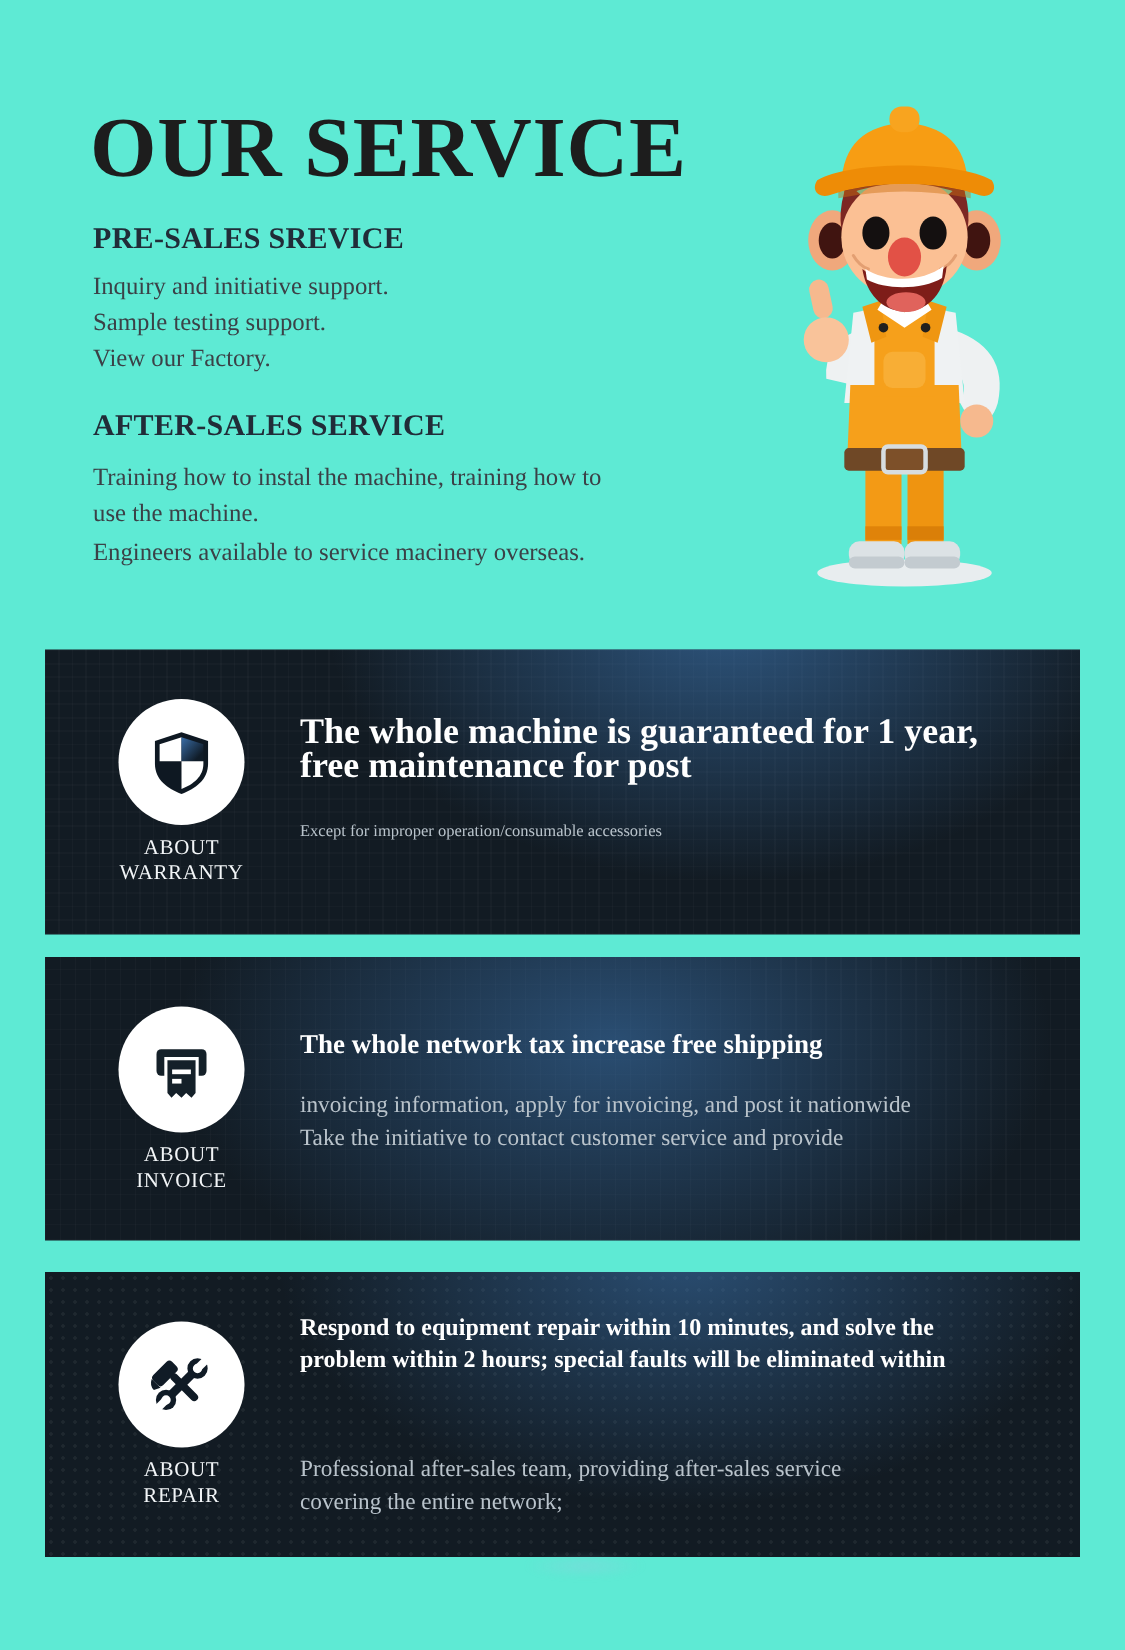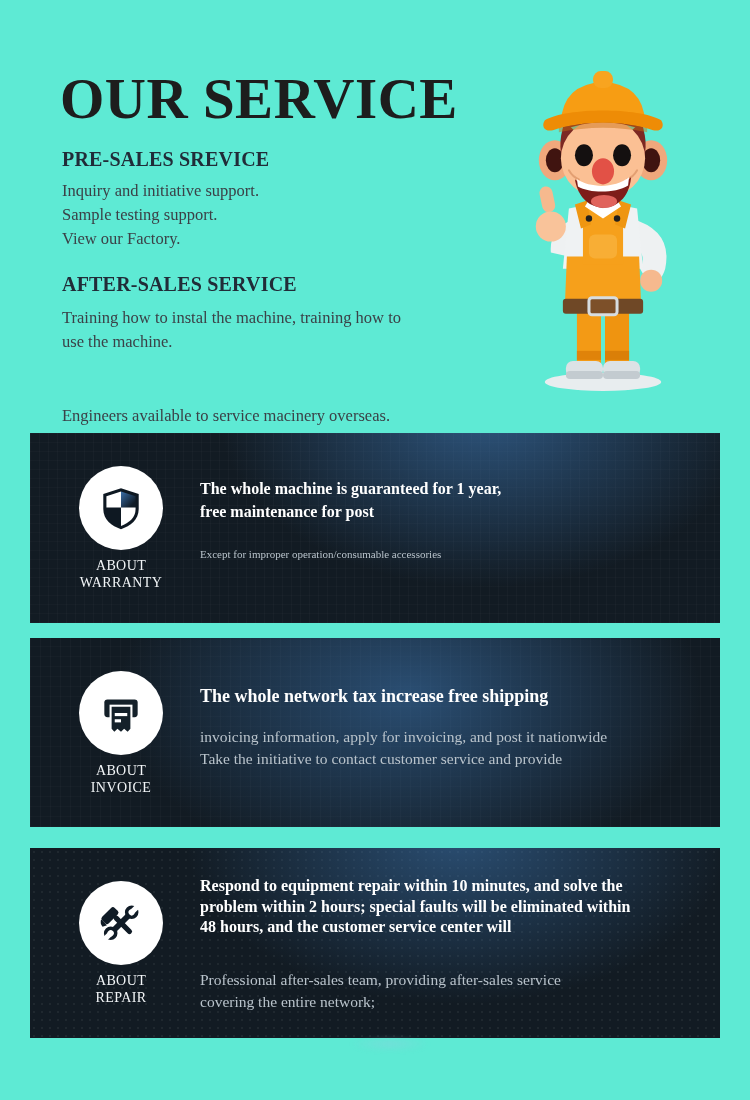--- a/index.html
+++ b/index.html
@@ -10,21 +10,21 @@
               color:#1d1d1d;letter-spacing:0.5px;white-space:nowrap;}
 
   .sec-heading{position:absolute;left:62px;font-size:20px;font-weight:bold;
                color:#212c38;letter-spacing:0.2px;white-space:nowrap;}
   #presales-heading{top:148px;}
   #aftersales-heading{top:273px;}
 
   .body-text{position:absolute;left:62px;font-size:16.5px;color:#3b4147;line-height:24px;}
   #presales-lines{top:179px;}
   #aftersales-p1{top:306px;}
-  #aftersales-p2{top:356px;margin-top:48px;}
+  #aftersales-p2{top:356px;}
 
   .mascot{position:absolute;left:504px;top:58px;width:198px;height:336px;}
 
   .banner{position:absolute;left:30px;width:690px;height:190px;background-color:#121b23;
           overflow:hidden;}
   #banner-warranty{top:433px;
     background-image:
       radial-gradient(ellipse 430px 280px at 66% -10%, rgba(62,120,180,.62), rgba(62,120,180,0) 62%),
       repeating-linear-gradient(90deg, rgba(255,255,255,.025) 0 1px, transparent 1px 9px),
       repeating-linear-gradient(0deg, rgba(255,255,255,.02) 0 1px, transparent 1px 9px);}
@@ -39,21 +39,21 @@
       radial-gradient(rgba(255,255,255,.055) 1px, transparent 1.4px);
     background-size:100% 100%, 8px 8px;}
 
   .badge-circle{position:absolute;left:49px;top:33px;width:84px;height:84px;border-radius:50%;
                 background:#ffffff;display:flex;align-items:center;justify-content:center;}
   .badge-label{position:absolute;left:11px;top:124px;width:160px;text-align:center;
                color:#f2f5f7;font-size:14px;line-height:17px;letter-spacing:0.4px;}
 
   .banner-title{position:absolute;left:170px;width:500px;color:#ffffff;font-weight:bold;}
   .banner-sub{position:absolute;left:170px;width:500px;color:#b9c3cb;}
-  #banner-warranty .banner-title{top:44px;font-size:16px;line-height:23px;}
+  #banner-warranty .banner-title{top:44px;font-size:24px;line-height:23px;}
   #banner-warranty .banner-sub{top:111px;font-size:11px;line-height:21px;}
   #banner-invoice .banner-title{top:47px;font-size:18px;line-height:23px;}
   #banner-invoice .banner-sub{top:88px;font-size:15.5px;line-height:22px;}
   #banner-repair .banner-title{top:28px;font-size:16px;line-height:20.5px;}
   #banner-repair .banner-sub{top:121px;font-size:15.5px;line-height:22px;}
 
   .bottom-smudge{position:absolute;left:350px;top:1036px;width:80px;height:16px;
                  background:radial-gradient(ellipse at center, rgba(150,205,225,.35), rgba(150,205,225,0) 70%);
                  filter:blur(2px);}
 </style>
@@ -209,21 +209,20 @@
         </g>
       </svg>
     </div>
     <div class="badge-label">
       <div>ABOUT</div>
       <div>REPAIR</div>
     </div>
     <div class="banner-title">
       <div>Respond to equipment repair within 10 minutes, and solve the</div>
       <div>problem within 2 hours; special faults will be eliminated within</div>
-      <div>48 hours, and the customer service center will</div>
     </div>
     <div class="banner-sub">
       <div>Professional after-sales team, providing after-sales service</div>
       <div>covering the entire network;</div>
     </div>
   </div>
 
   <div class="bottom-smudge"></div>
 </div>
 

